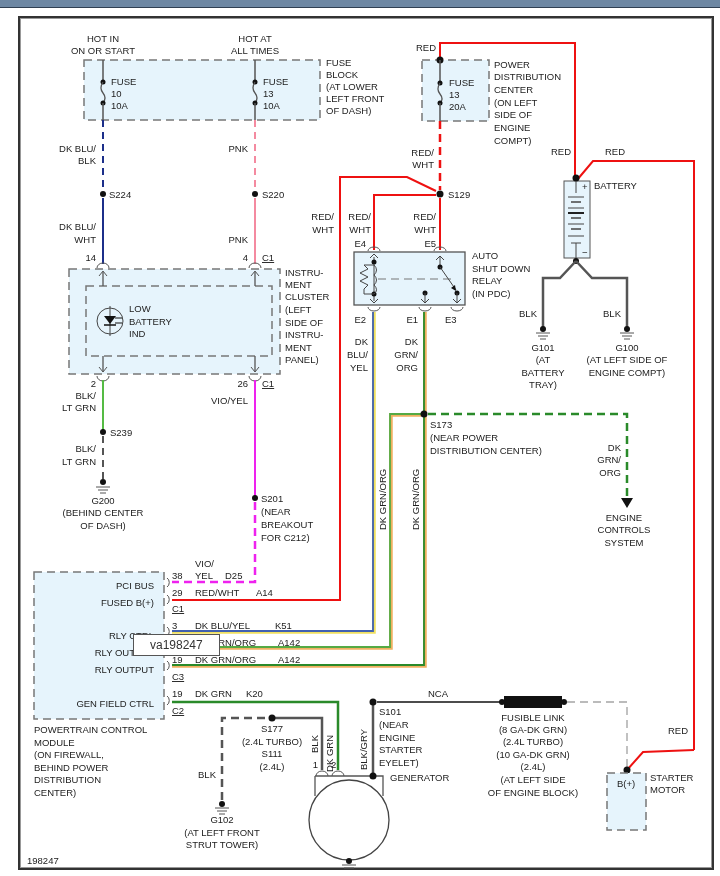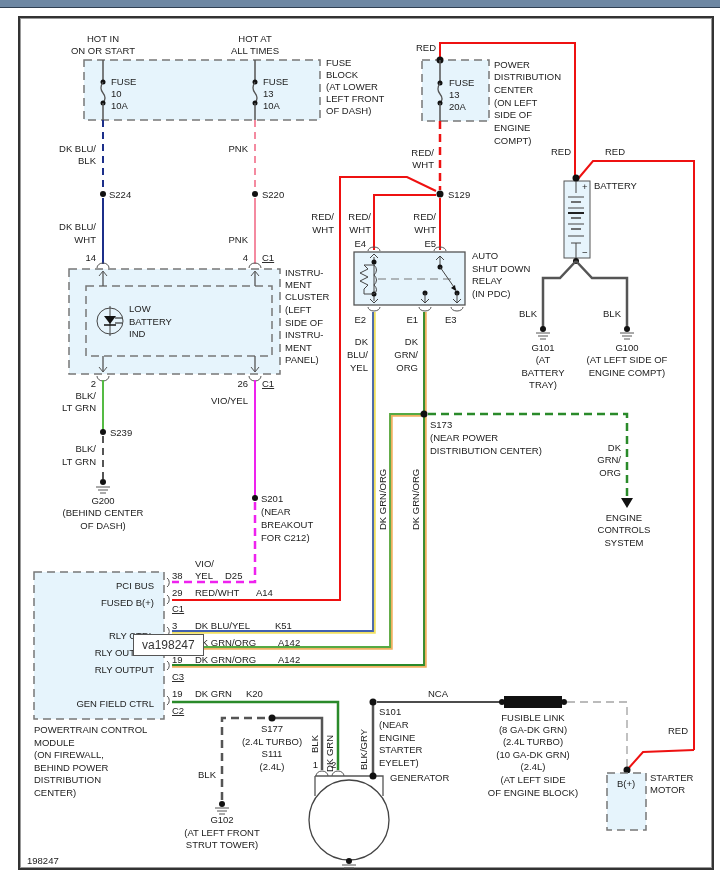--- a/index.html
+++ b/index.html
@@ -4,21 +4,21 @@
 <style>
   html, body { margin: 0; padding: 0; background: #ffffff; }
   body { width: 720px; height: 876px; position: relative; overflow: hidden;
          font-family: "Liberation Sans", sans-serif; }
   .topbar { position: absolute; left: 0; top: 0; width: 720px; height: 7px;
             background: #6d87a3; border-bottom: 1px solid #2f3f52; }
   .frame { position: absolute; left: 18px; top: 16px; width: 696px; height: 854px;
            border: 2px solid #333; box-shadow: inset 0 0 0 1px #999; box-sizing: border-box; }
   svg.diagram { position: absolute; left: 0; top: 0; }
   svg text { font-family: "Liberation Sans", sans-serif; font-size: 9.5px; fill: #222; }
-  .tooltip { position: absolute; left: 133px; top: 634px; padding: 3px 8px;
+  .tooltip { position: absolute; left: 133px; top: 634px; padding: 3px 16px;
              background: #fff; border: 1px solid #555; font-size: 12px; color: #333;
              font-family: "Liberation Sans", sans-serif; }
 </style>
 </head>
 <body>
 
 <div class="topbar"></div>
 <div class="frame"></div>
 
 <svg class="diagram" width="720" height="876" viewBox="0 0 720 876">

